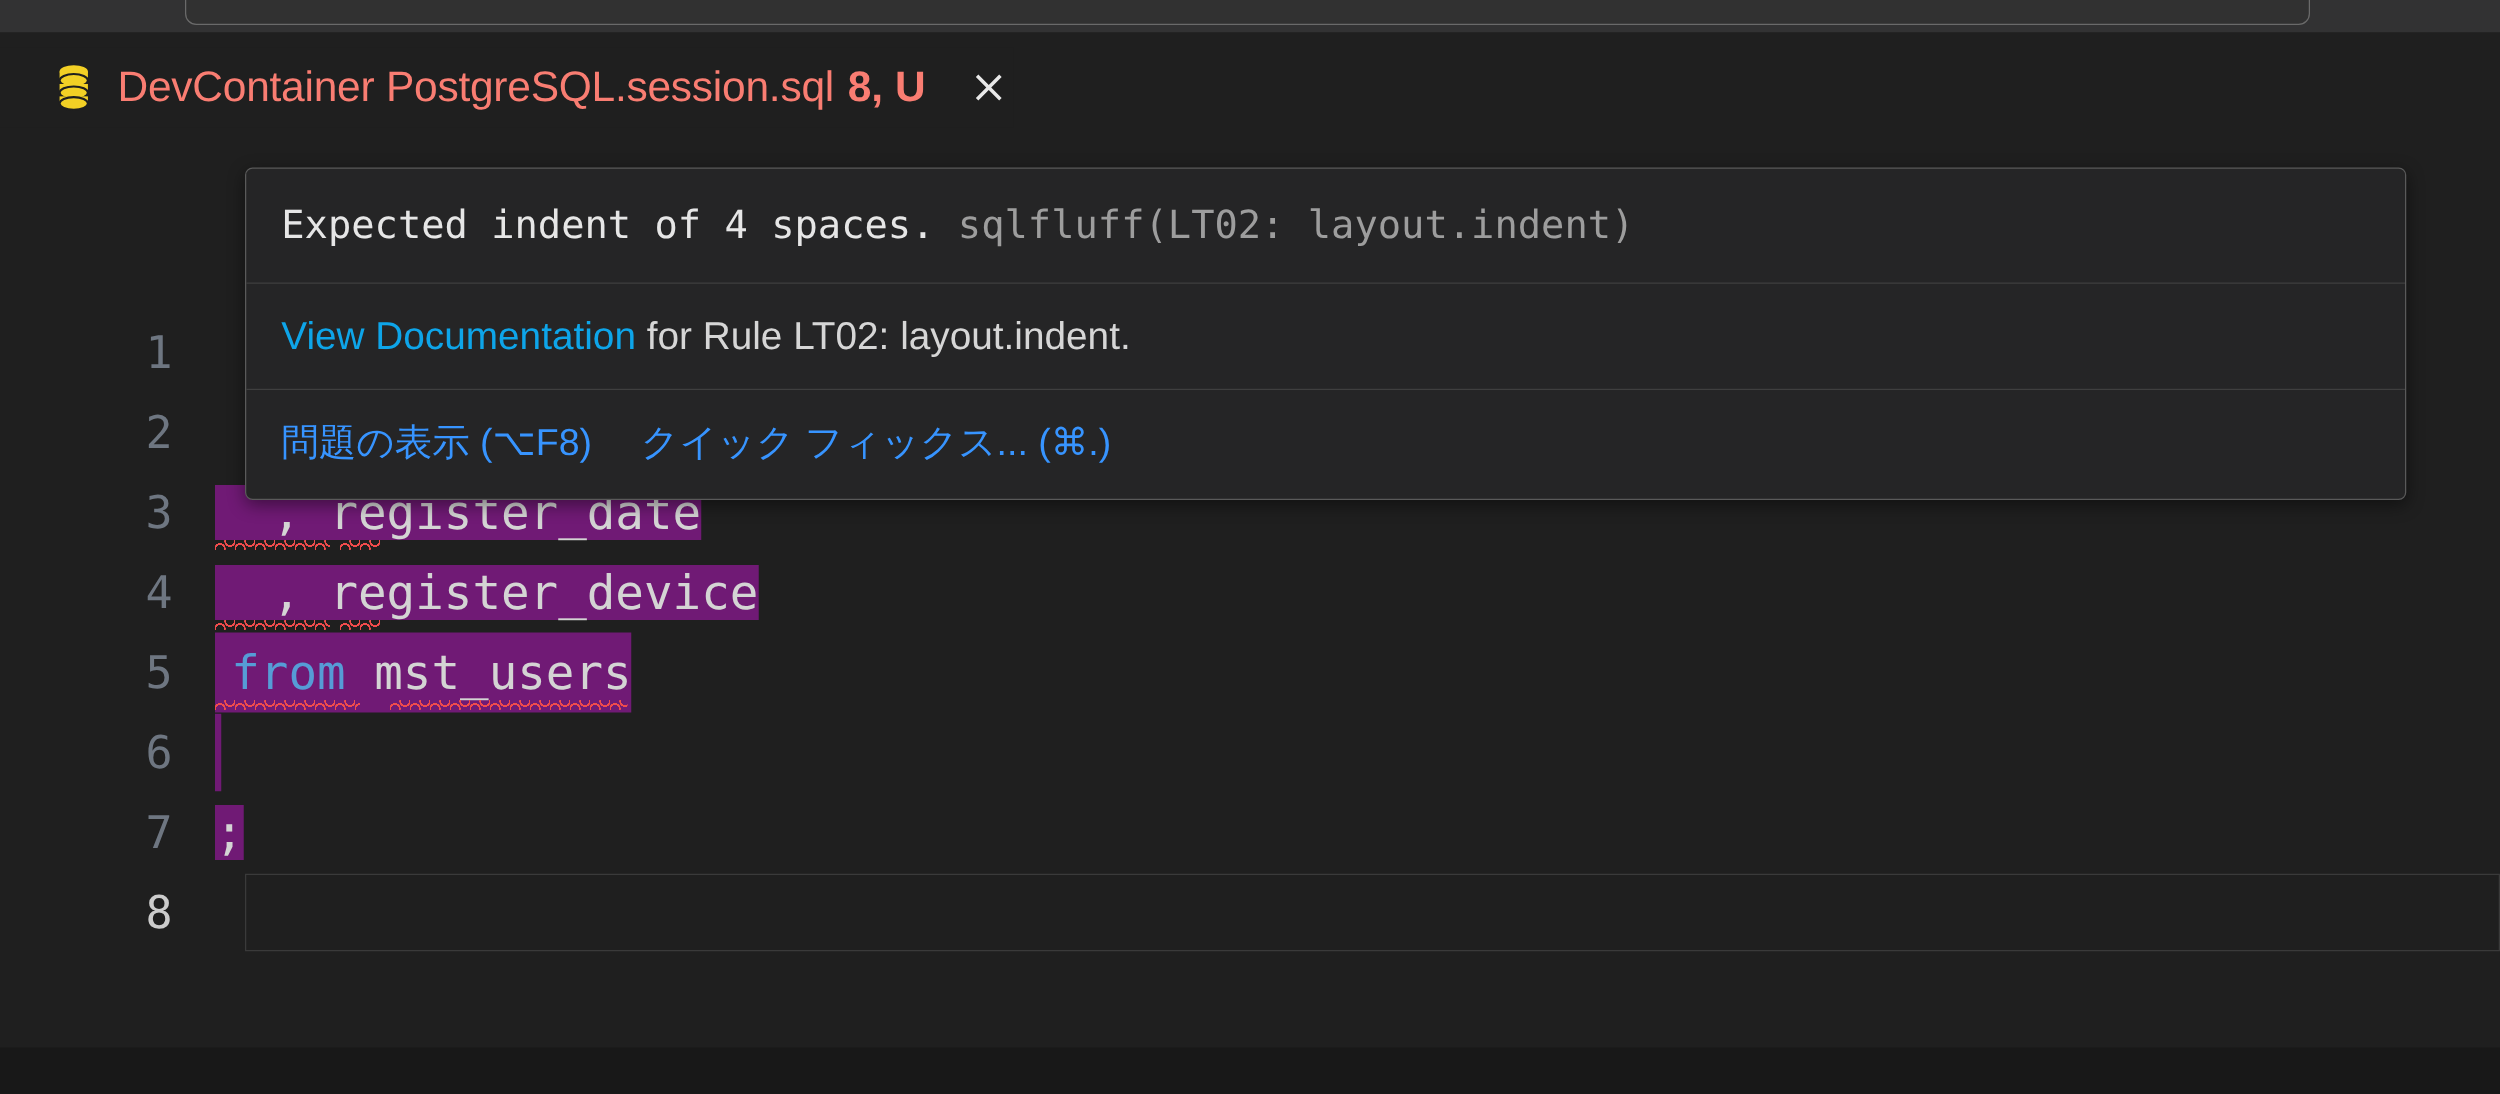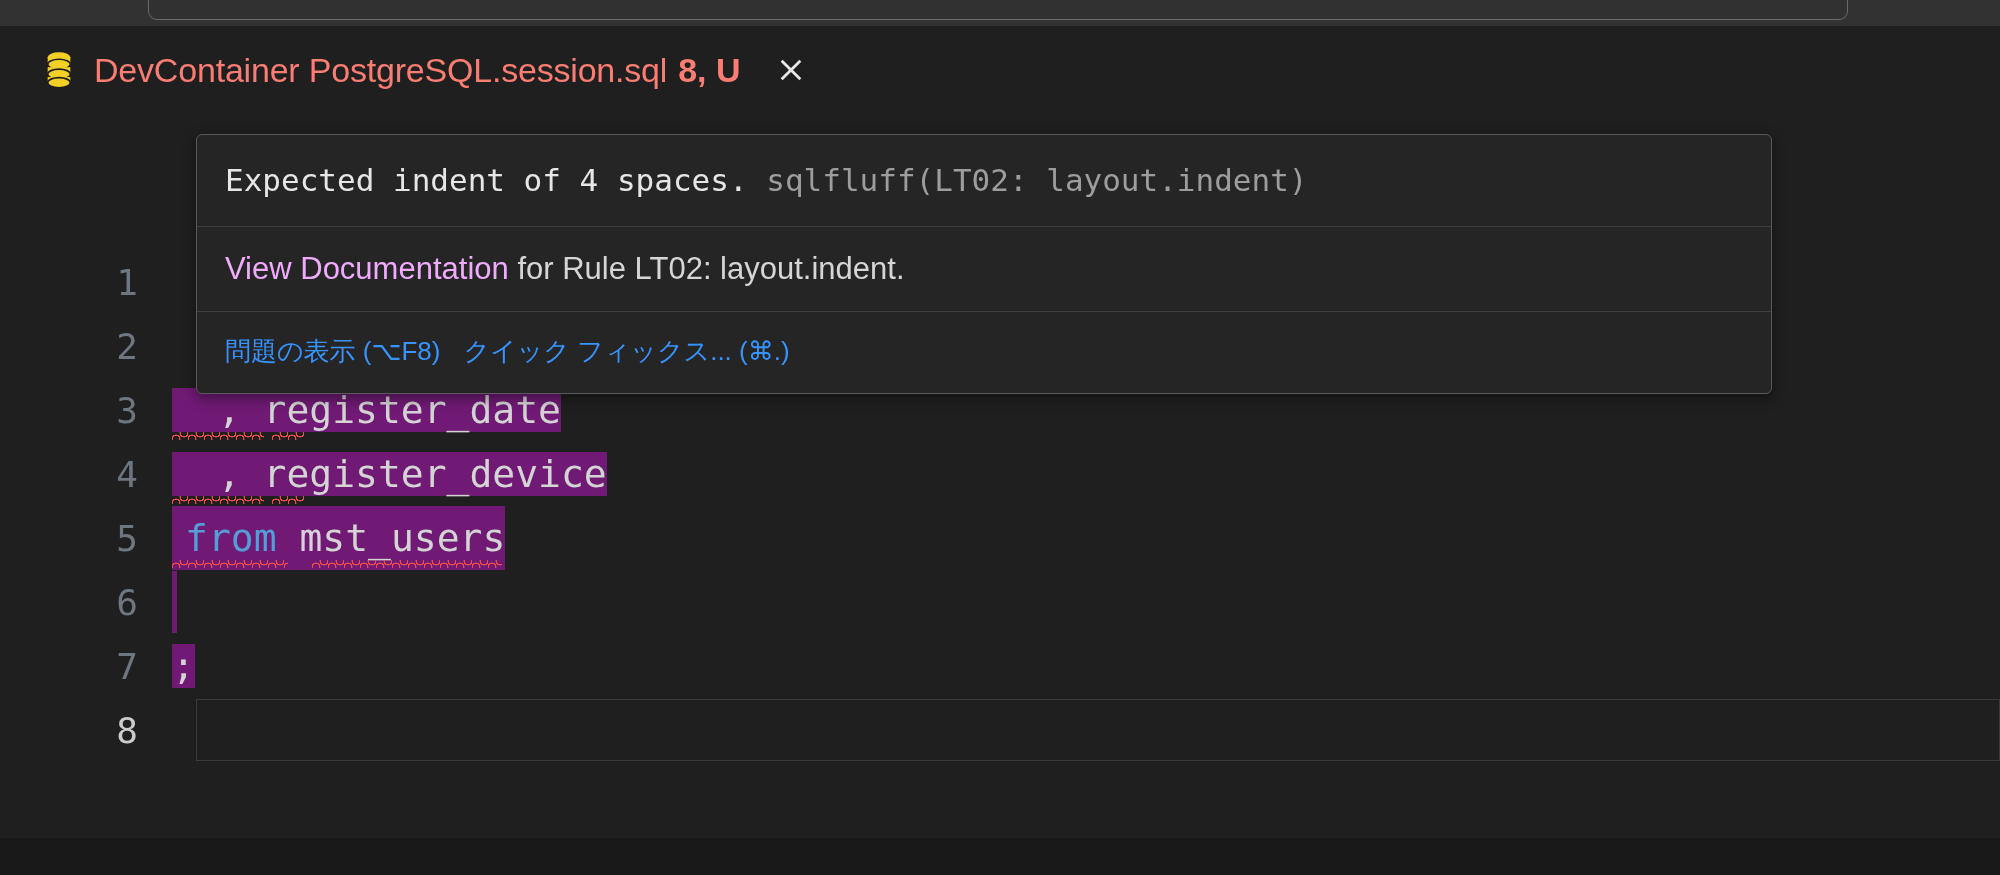--- a/index.html
+++ b/index.html
@@ -72,46 +72,46 @@
     padding-left: 58px; z-index: 5;
   }
   .bc2-label { font-size: 34px; color: #cfcfcf; white-space: nowrap; }
 
   
   .db-icon { width: 34px; height: 40px; margin-right: 18px; flex: 0 0 auto; }
 
   
   .hover {
     position: absolute; left: 196px; top: 134px;
-    width: 1576px;
+    width: 1729px;
     background: #252526;
     border: 1px solid #5a5a5a;
     border-radius: 6px;
     z-index: 50;
     box-shadow: 0 4px 14px rgba(0,0,0,0.45);
   }
   .hover-row { padding: 20px 28px; }
   .hover-row.msg {
     font-family: "DejaVu Sans Mono", "Liberation Mono", monospace;
     font-size: 31px; line-height: 1.25;
     color: #e6e6e6;
     white-space: nowrap;
     padding-top: 26px; padding-bottom: 26px;
   }
   .hover-row.msg .src { color: #9d9d9d; }
   .hover-sep { height: 1px; background: #3f3f3f; }
   .hover-row.docs {
     font-size: 31px; color: #d6d6d6; white-space: nowrap;
     padding-top: 24px; padding-bottom: 24px;
   }
-  .link { color: #f0abfc; cursor: pointer; }
+  .link { color: #0ea5e9; cursor: pointer; }
   .hover-row.actions {
-    font-size: 26px; white-space: nowrap;
+    font-size: 30px; white-space: nowrap;
     padding-top: 22px; padding-bottom: 24px;
-    display: flex; gap: 23px;
+    display: flex; gap: 39px;
   }
   .hover-row.actions .link { color: #3794ff; }
 
   
   .code {
     position: absolute; left: 0; top: 250px;
     width: 2000px; height: 560px;
     font-family: "DejaVu Sans Mono", "Liberation Mono", monospace;
     font-size: 38px;
     z-index: 10;

